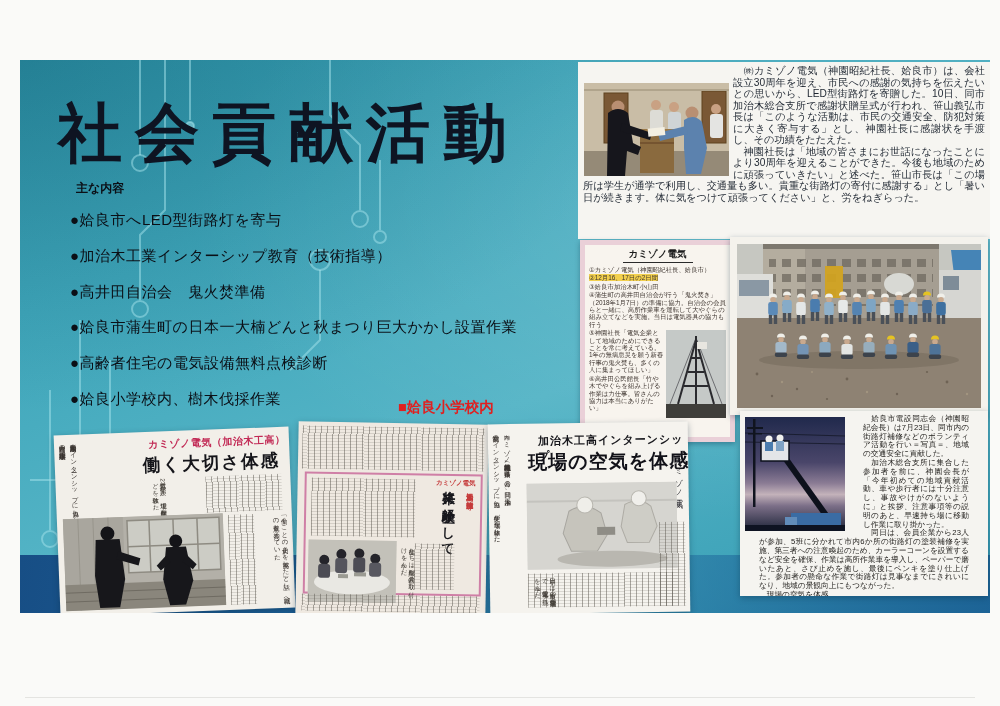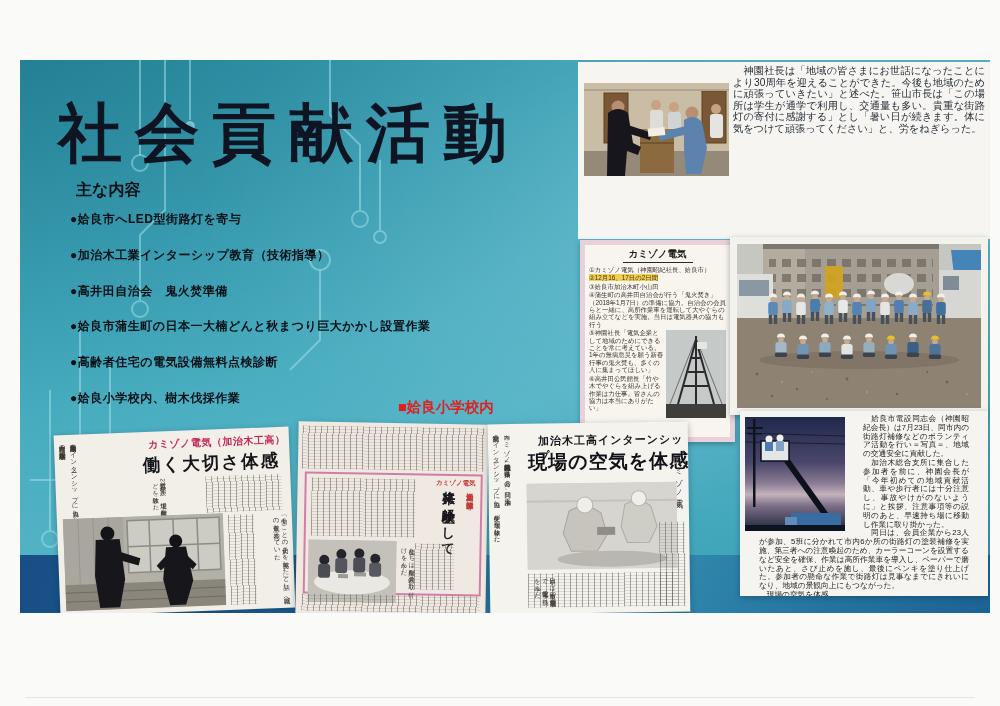--- a/index.html
+++ b/index.html
@@ -23,23 +23,23 @@
     position:absolute;left:0;bottom:0;width:100%;height:58px;
     background:linear-gradient(100deg,#174e85 0%,#1d5f95 32%,rgba(34,110,160,.45) 62%,rgba(25,92,146,.85) 100%);
   }
   svg.circuit{position:absolute;left:0;top:0;pointer-events:none;}
 
   .slide-title{
     position:absolute;left:38px;top:30px;margin:0;
     font-family:"Liberation Serif","DejaVu Serif",serif;
     font-size:64px;font-weight:bold;color:#0e1422;letter-spacing:13px;white-space:nowrap;
   }
-  .subtitle{position:absolute;left:56px;top:120px;font-size:16px;font-weight:bold;color:#0b0f16;}
+  .subtitle{position:absolute;left:56px;top:120px;font-size:12px;font-weight:bold;color:#0b0f16;}
   ul.bullets{position:absolute;left:50px;top:142px;margin:0;padding:0;list-style:none;}
-  ul.bullets li{font-size:12px;font-weight:bold;color:#0b0f16;line-height:35.8px;white-space:nowrap;letter-spacing:.5px;}
+  ul.bullets li{font-size:15px;font-weight:normal;color:#0b0f16;line-height:35.8px;white-space:nowrap;letter-spacing:.5px;}
   .note-red{position:absolute;left:378px;top:338px;font-size:14.5px;font-weight:bold;color:#e02020;}
 
   
   .paper{position:absolute;background:#f5f4f0;box-shadow:0 2px 6px rgba(10,40,60,.35);}
   .vt{writing-mode:vertical-rl;}
   .stripes{background:
     repeating-linear-gradient(90deg, rgba(92,88,80,.5) 0 1px, transparent 1px 6px),
     repeating-linear-gradient(0deg, rgba(120,116,108,.22) 0 1px, transparent 1px 3px);}
 
   
@@ -179,20 +179,21 @@
           <path d="M24,30 q10,-8 20,0 l5,30 l8,4 l-3,8 l-11,-4 l-2,25 l-18,0 z" fill="#16161c"></path>
           <path d="M38,40 L68,50 L66,57 L36,48 Z" fill="#16161c"></path>
           <circle cx="108" cy="30" r="6.5" fill="#b98f72"></circle>
           <path d="M100,37 q10,-7 18,2 l5,26 l-6,26 l-15,0 l-2,-26 z" fill="#5c82ae"></path>
           <path d="M102,43 L74,50 L76,58 L104,51 Z" fill="#5c82ae"></path>
           <rect x="64" y="45" width="17" height="8" fill="#f3efe2" transform="rotate(-6 72 49)"></rect>
         </svg>
       </div>
       <div class="led-text">
         <div class="led-spacer"></div>
+        <p>　㈱カミゾノ電気（神園昭紀社長、姶良市）は、会社設立30周年を迎え、市民への感謝の気持ちを伝えたいとの思いから、LED型街路灯を寄贈した。10日、同市加治木総合支所で感謝状贈呈式が行われ、笹山義弘市長は「このような活動は、市民の交通安全、防犯対策に大きく寄与する」とし、神園社長に感謝状を手渡し、その功績をたたえた。</p>
         <p>　神園社長は「地域の皆さまにお世話になったことにより30周年を迎えることができた。今後も地域のために頑張っていきたい」と述べた。笹山市長は「この場所は学生が通学で利用し、交通量も多い。貴重な街路灯の寄付に感謝する」とし「暑い日が続きます。体に気をつけて頑張ってください」と、労をねぎらった。</p>
       </div>
     </section>
 
     <section class="paper clip-onibi">
       <div class="onibi-inner">
         <div class="onibi-head">カミゾノ電気</div>
         <p>①カミゾノ電気（神園昭紀社長、姶良市）</p>
         <p><span class="hl-yellow">②12月16、17日の2日間</span></p>
         <p>③姶良市加治木町小山田</p>

